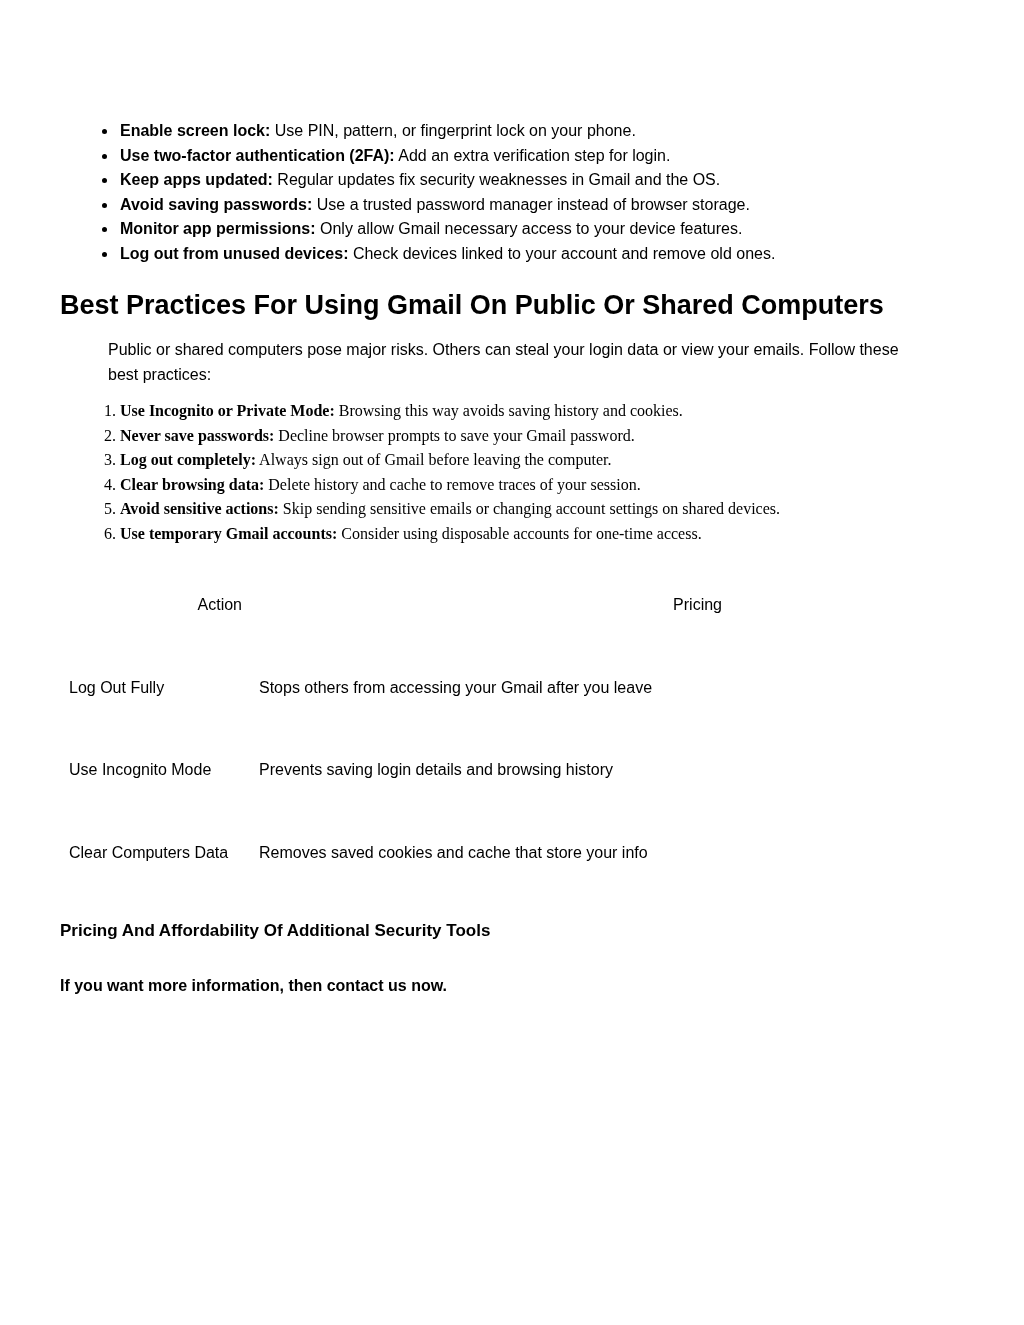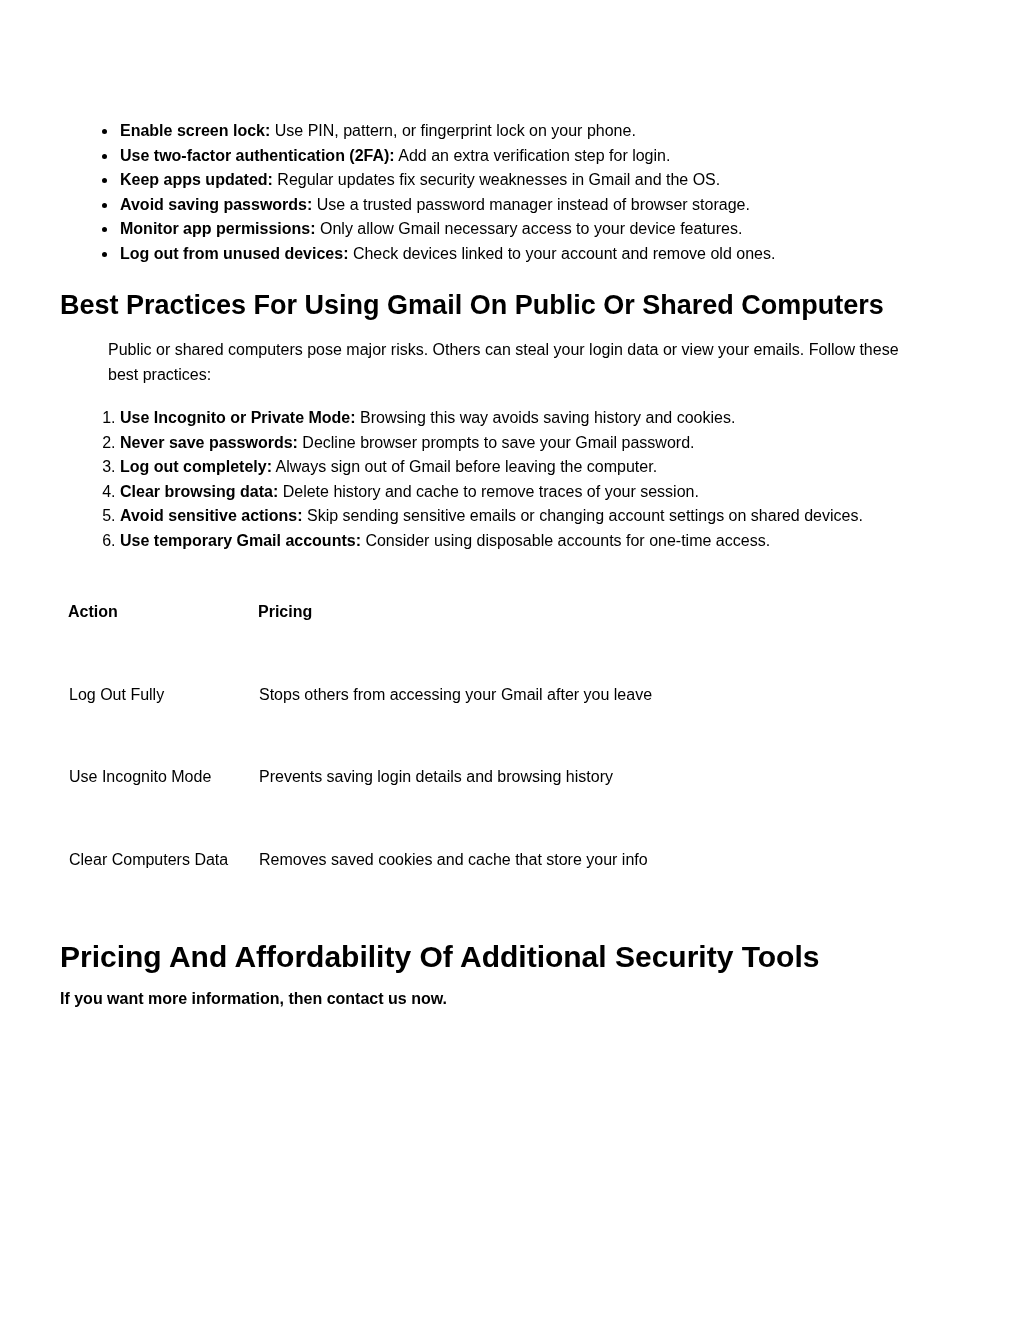--- a/index.html
+++ b/index.html
@@ -19,21 +19,22 @@
     line-height: 24.5px;
   }
   ul.tips {
     list-style-type: disc;
     padding-left: 58px;
   }
   ul.tips li { padding-left: 2px; }
   ol.steps {
     list-style-type: decimal;
     padding-left: 60px;
-    margin-top: 19px;
+    margin-top: 12px;
+    font-family: Liberation Serif, serif;
   }
   strong { font-weight: bold; }
   h2.section-heading {
     font-size: 27px;
     line-height: 26px;
     font-weight: bold;
     margin-top: 26px;
   }
   p.intro {
     margin-top: 20px;
@@ -48,36 +49,36 @@
   table.action-reason th,
   table.action-reason td {
     border: none;
     vertical-align: top;
     font-weight: normal;
     text-align: left;
   }
   table.action-reason col.c1 { width: 190px; }
   table.action-reason col.c2 { width: 480px; }
   table.action-reason th {
-    font-weight: bold;
-    text-align: left;
+    font-weight: normal;
+    text-align: right;
     padding: 27px 8px 29px 8px;
   }
   table.action-reason td {
     padding: 29px 8px 29px 9px;
   }
   h1.main-heading {
-    font-size: 30px;
+    font-size: 17px;
     line-height: 34px;
     font-weight: bold;
-    margin-top: 39px;
+    margin-top: 20px;
   }
   p.cta {
     font-weight: bold;
-    margin-top: 13px;
+    margin-top: 26px;
     padding-bottom: 60px;
   }
 </style>
 </head>
 <body>
 
 <div class="page">
 
   <ul class="tips">
     <li><strong>Enable screen lock:</strong><span> Use PIN, pattern, or fingerprint lock on your phone.</span></li>

